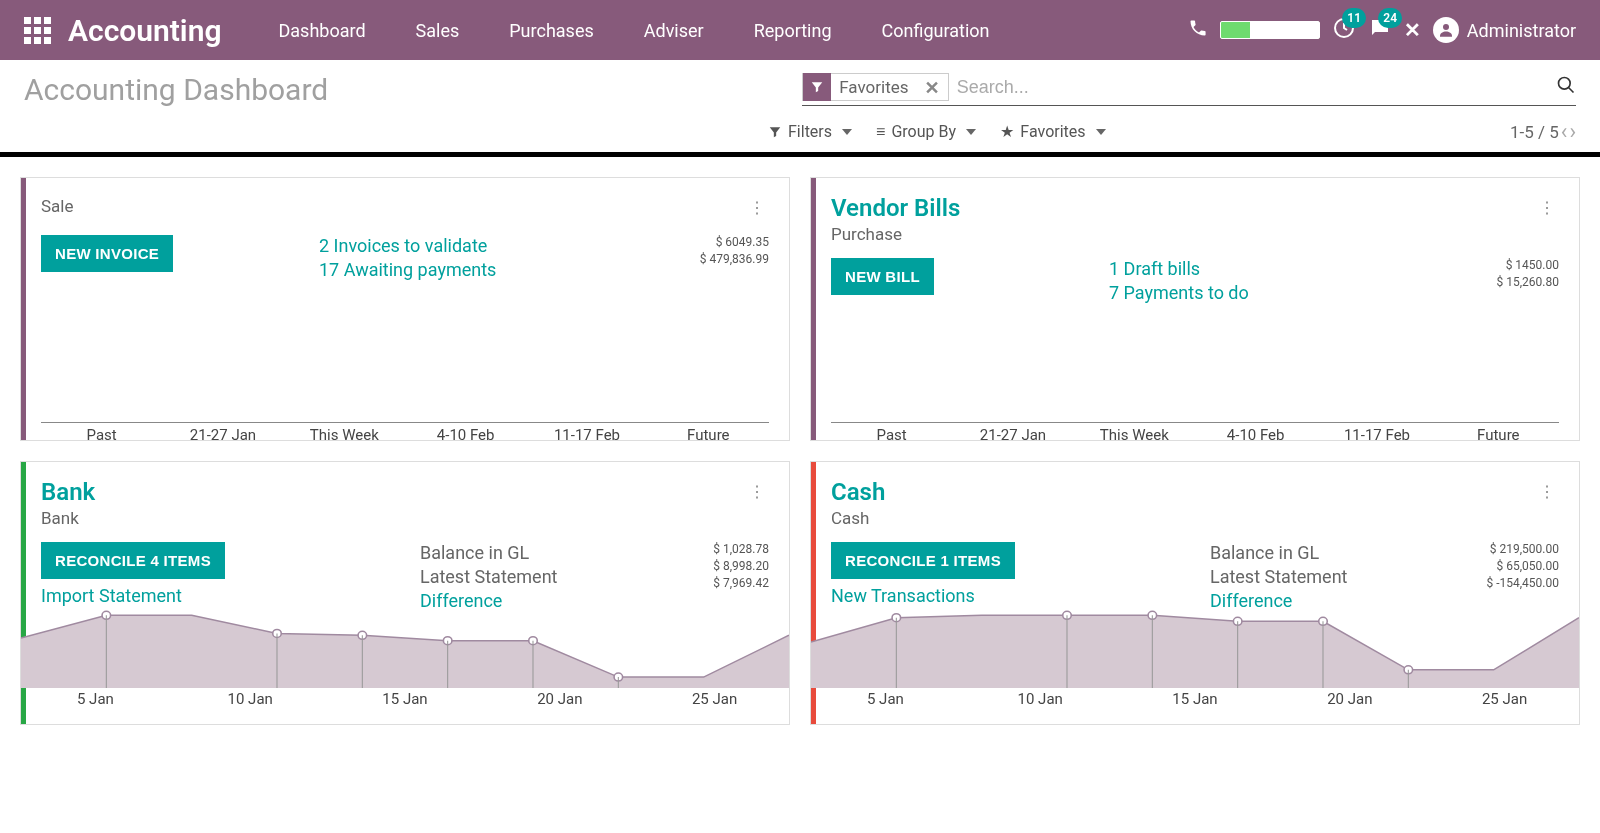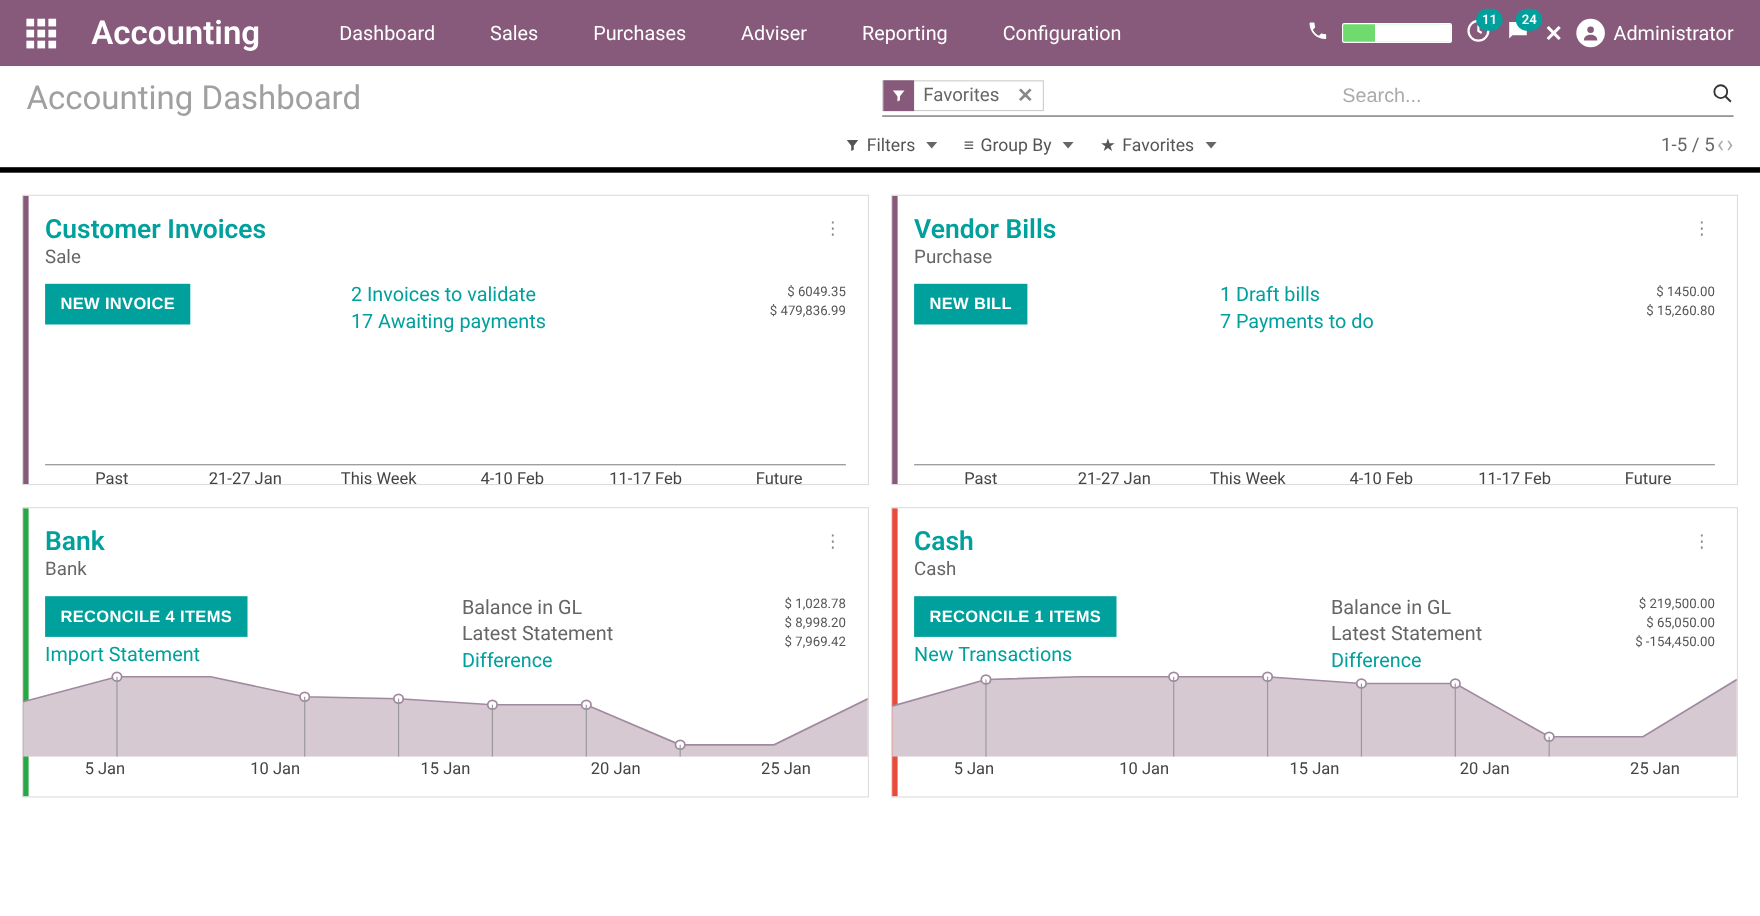--- a/index.html
+++ b/index.html
@@ -1,19 +1,19 @@
 <!DOCTYPE html>
 <html><head>
 <meta charset="utf-8">
 <style>
   * { box-sizing: border-box; margin: 0; padding: 0; }
   body { font-family: -apple-system, BlinkMacSystemFont, "Segoe UI", Roboto, Helvetica, Arial, sans-serif; background: #fff; color: #4c4c4c; width:1600px; }
   
   .navbar { background: #875A7B; height: 60px; display: flex; align-items: center; color: #fff; padding: 0 24px; }
-  .nav-left { display: flex; align-items: center; gap: 24px; }
+  .nav-left { display: flex; align-items: center; gap: 9px; }
   .apps-icon { display: grid; grid-template-columns: repeat(3,7px); grid-template-rows: repeat(3,7px); gap:3px; cursor:pointer;}
   .apps-icon span { background:#fff; display:block; width:7px; height:7px; }
   .app-name { font-size: 30px; font-weight:600; margin-left:8px; margin-right:24px;}
   .nav-menu { display:flex; gap:26px; }
   .nav-menu a { color:#fff; text-decoration:none; font-size:18px; cursor:pointer;margin-left:24px;}
   .nav-right { margin-left:auto; display:flex; align-items:center; gap:12px;}
   .progress-pill { width:100px; height:18px; background:#6fdb6f; border-radius:2px; position:relative; border:1px solid #fff;}
   .progress-pill::after{content:"";position:absolute;left:30%;top:0;bottom:0;right:0;background:#fff;}
   .icon-badge { position:relative; cursor:pointer;}
   .icon-badge svg{width:24px;height:24px;}
@@ -24,21 +24,21 @@
   .username { font-size:18px;}
   
   .control-panel { padding: 12px 24px 8px 24px; border-bottom:5px solid #000000;}
   .cp-row1 { display:flex; align-items:center; }
   .breadcrumb { font-size: 30px; color:#a0a0a0; font-weight:400;}
   .search-area { margin-left: 474px; flex:1; display:flex; align-items:center; border-bottom:1px solid #555; padding-bottom:4px; position:relative;}
   .facet { border:1px solid #ccc; display:flex; align-items:center; height:28px; margin-right:8px;}
   .facet-icon { background:#875A7B; color:#fff; width:28px; height:28px; display:flex; align-items:center; justify-content:center;}
   .facet-text { padding: 0 8px; color:#666; font-size:17px;}
   .facet-x { padding:0 8px; color:#888; font-size:18px; cursor:pointer; font-weight:bold;}
-  .search-input { border:none; outline:none; font-size:18px; flex:1; color:#666; background:transparent;text-align:center;}
+  .search-input { border:none; outline:none; font-size:18px; flex:1; color:#666; background:transparent;}
   .search-input::placeholder{color:#aaa;}
   .search-glass { cursor:pointer;}
   .cp-row2 { display:flex; align-items:center; margin-top:12px; font-size:16px; color:#555;}
   .cp-row2-left { margin-left: 744px; display:flex; gap:24px; }
   .filter-btn { display:flex; align-items:center; gap:6px; cursor:pointer;}
   .caret-down::after{content:"";display:inline-block;border-left:5px solid transparent;border-right:5px solid transparent;border-top:6px solid #666;margin-left:4px;}
   .cp-row2-right { margin-left:auto; display:flex; align-items:center; gap:2px; color:#666; font-size:17px;}
   .pager-arrow { color:#aaa; cursor:pointer; font-size:22px; user-select:none;}
   
   .kanban { padding:20px; display:grid; grid-template-columns:1fr 1fr; gap:20px;}
@@ -177,21 +177,20 @@
     </div>
   </div>
 </div>
 
 <div class="kanban">
 
   <div class="card">
     <div class="card-accent accent-purple"></div>
     <div class="card-header">
       <div class="card-titles">
-        <div class="card-title">Customer Invoices</div>
         <div class="card-subtitle">Sale</div>
       </div>
       <div class="card-menu">⋮</div>
     </div>
     <div class="card-row">
       <button class="primary-btn">NEW INVOICE</button>
       <div class="links-col">
         <div class="link-line">2 Invoices to validate</div>
         <div class="link-line">17 Awaiting payments</div>
       </div>

